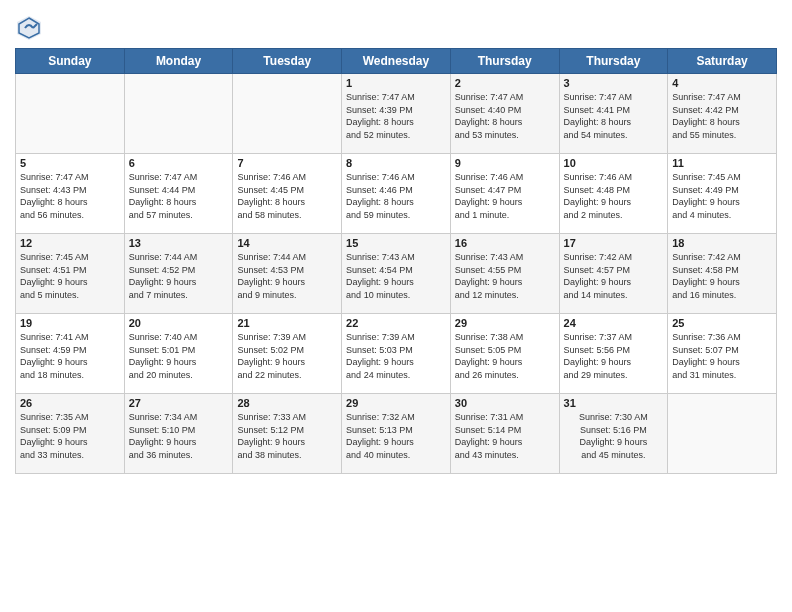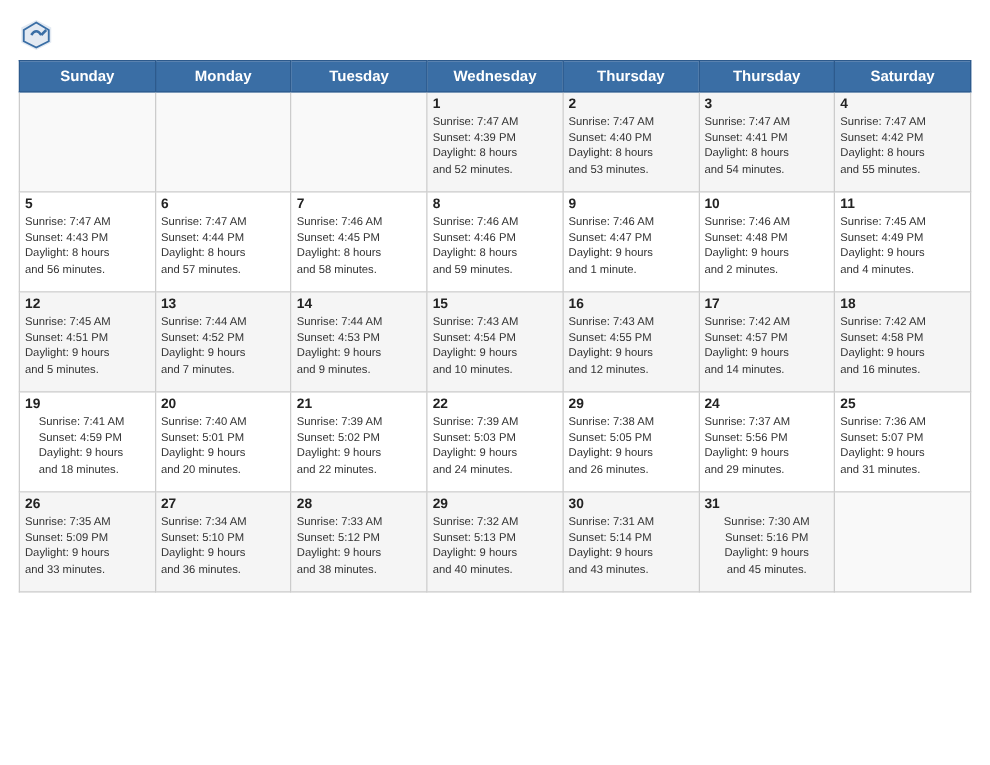--- a/index.html
+++ b/index.html
@@ -271,21 +271,21 @@
             <span class="day-number">18</span>
             <div class="day-info" style="white-space: pre-line;">Sunrise: 7:42 AM
 Sunset: 4:58 PM
 Daylight: 9 hours
 and 16 minutes.</div>
           </td>
         </tr>
         <tr>
           <td>
             <span class="day-number">19</span>
-            <div class="day-info" style="white-space: pre-line; margin-left: 11px;">Sunrise: 7:41 AM
+            <div class="day-info" style="white-space: pre-line;">Sunrise: 7:41 AM
 Sunset: 4:59 PM
 Daylight: 9 hours
 and 18 minutes.</div>
           </td>
           <td>
             <span class="day-number">20</span>
             <div class="day-info" style="white-space: pre-line;">Sunrise: 7:40 AM
 Sunset: 5:01 PM
 Daylight: 9 hours
 and 20 minutes.</div>

